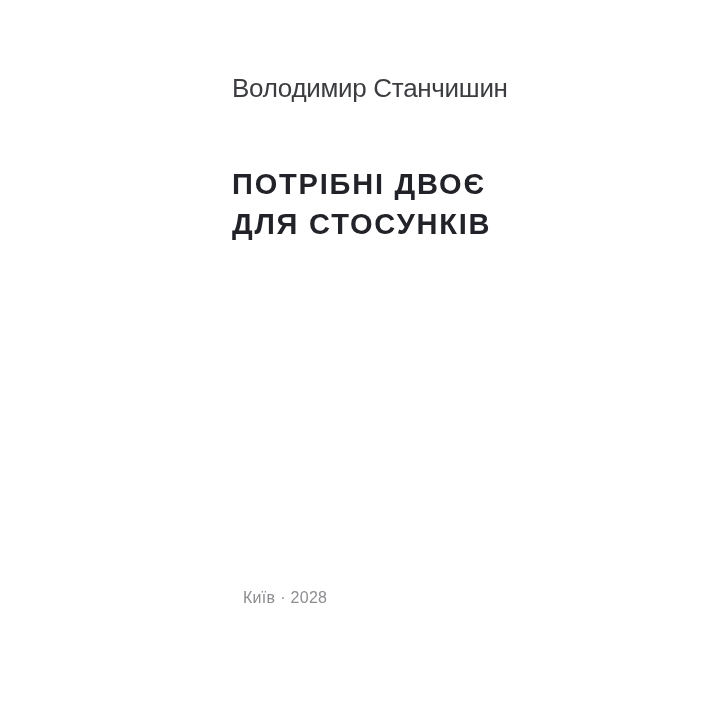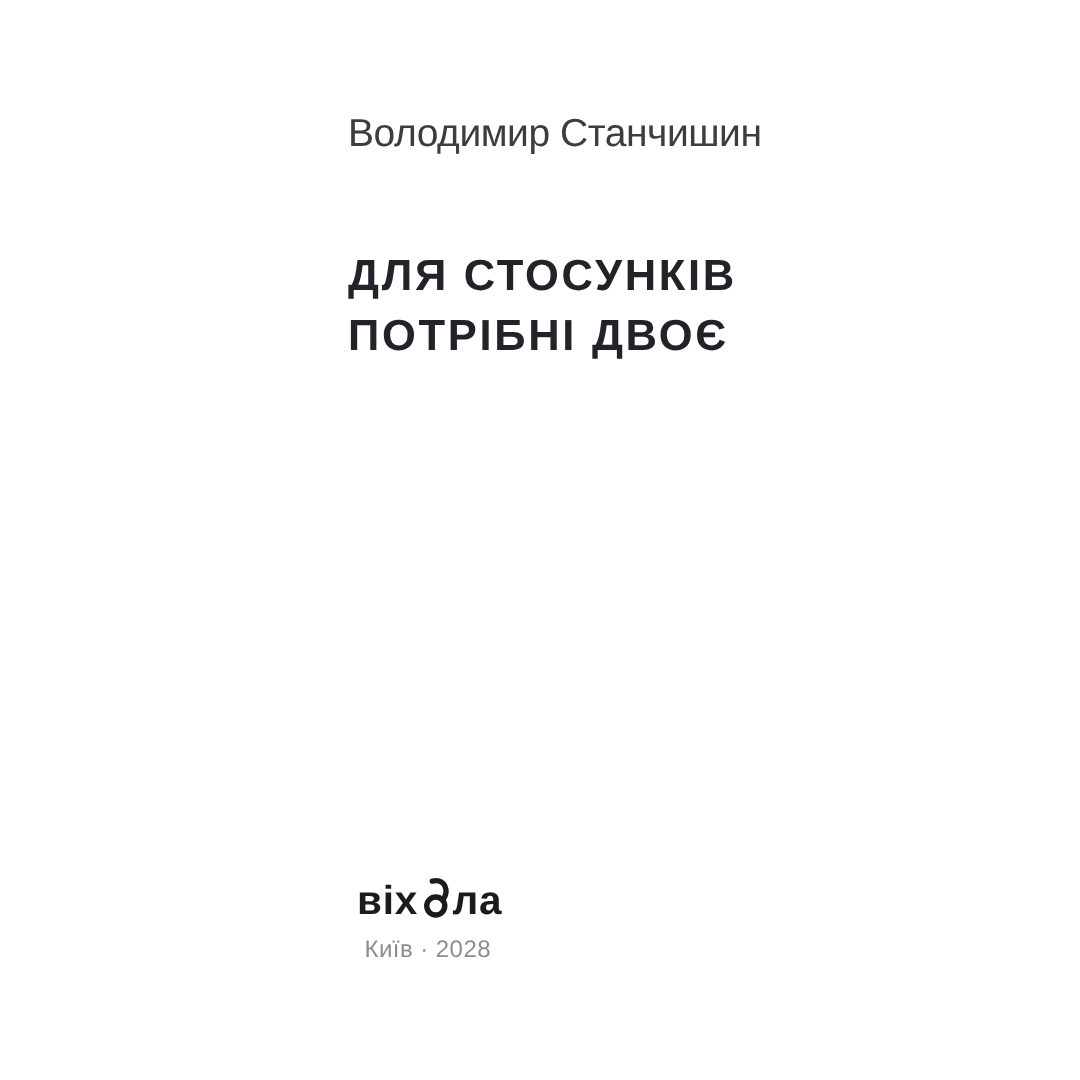--- a/index.html
+++ b/index.html
@@ -73,31 +73,21 @@
   }
 </style>
 </head>
 <body>
 
 <div class="page">
 
   <div class="author">Володимир Станчишин</div>
 
   <div class="title-block">
+    <div class="title-line">ПОТРІБНІ ДВОЄ</div>
     <div class="title-line">ДЛЯ СТОСУНКІВ</div>
-    <div class="title-line">ПОТРІБНІ ДВОЄ</div>
   </div>
 
   <div class="publisher-block">
-    <div class="logo">
-      <span>віх</span>
-      <span class="vortex">
-        <svg width="21" height="29" viewBox="0 0 21 29" xmlns="http://www.w3.org/2000/svg">
-          <circle cx="10.5" cy="21" r="6" fill="none" stroke="#1b1b1d" stroke-width="3.6"></circle>
-          <path d="M 15.2 17.2 C 19.8 10.5 16.5 2.6 8.2 4.4" fill="none" stroke="#1b1b1d" stroke-width="3.6" stroke-linecap="round"></path>
-        </svg>
-      </span>
-      <span>ла</span>
-    </div>
     <div class="imprint">Київ · 2028</div>
   </div>
 
 </div>
 
 </body></html>

